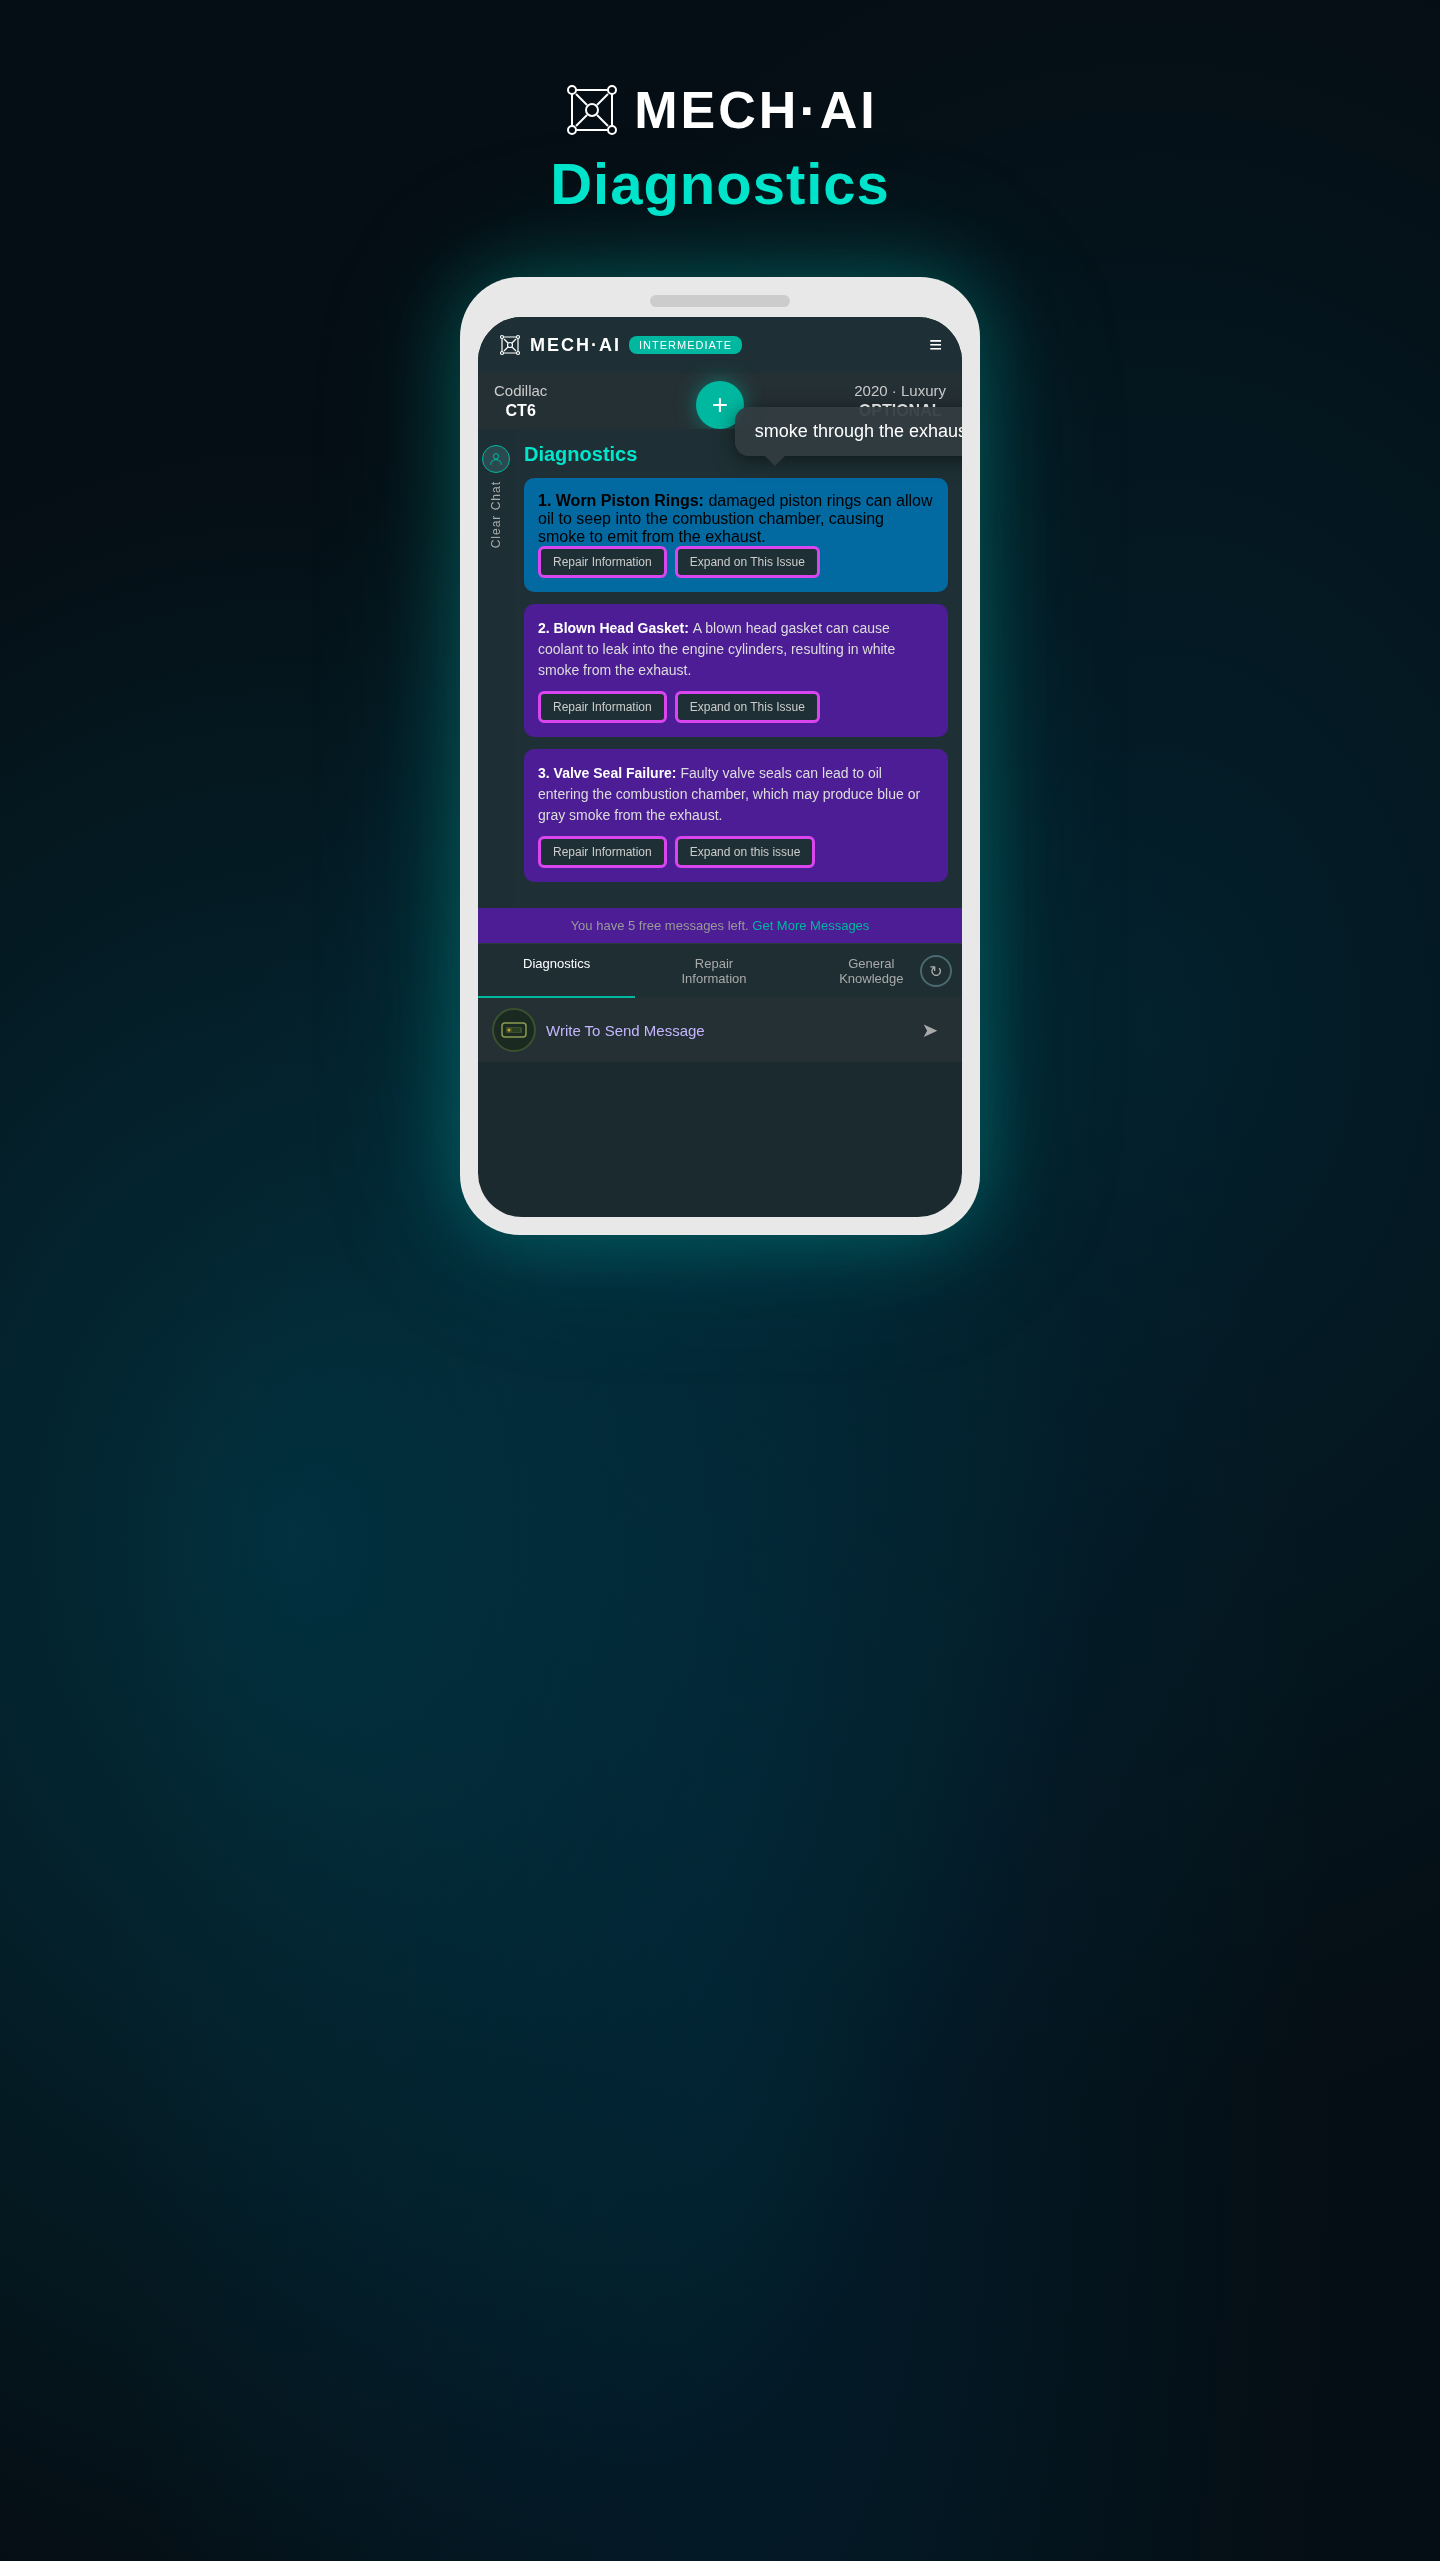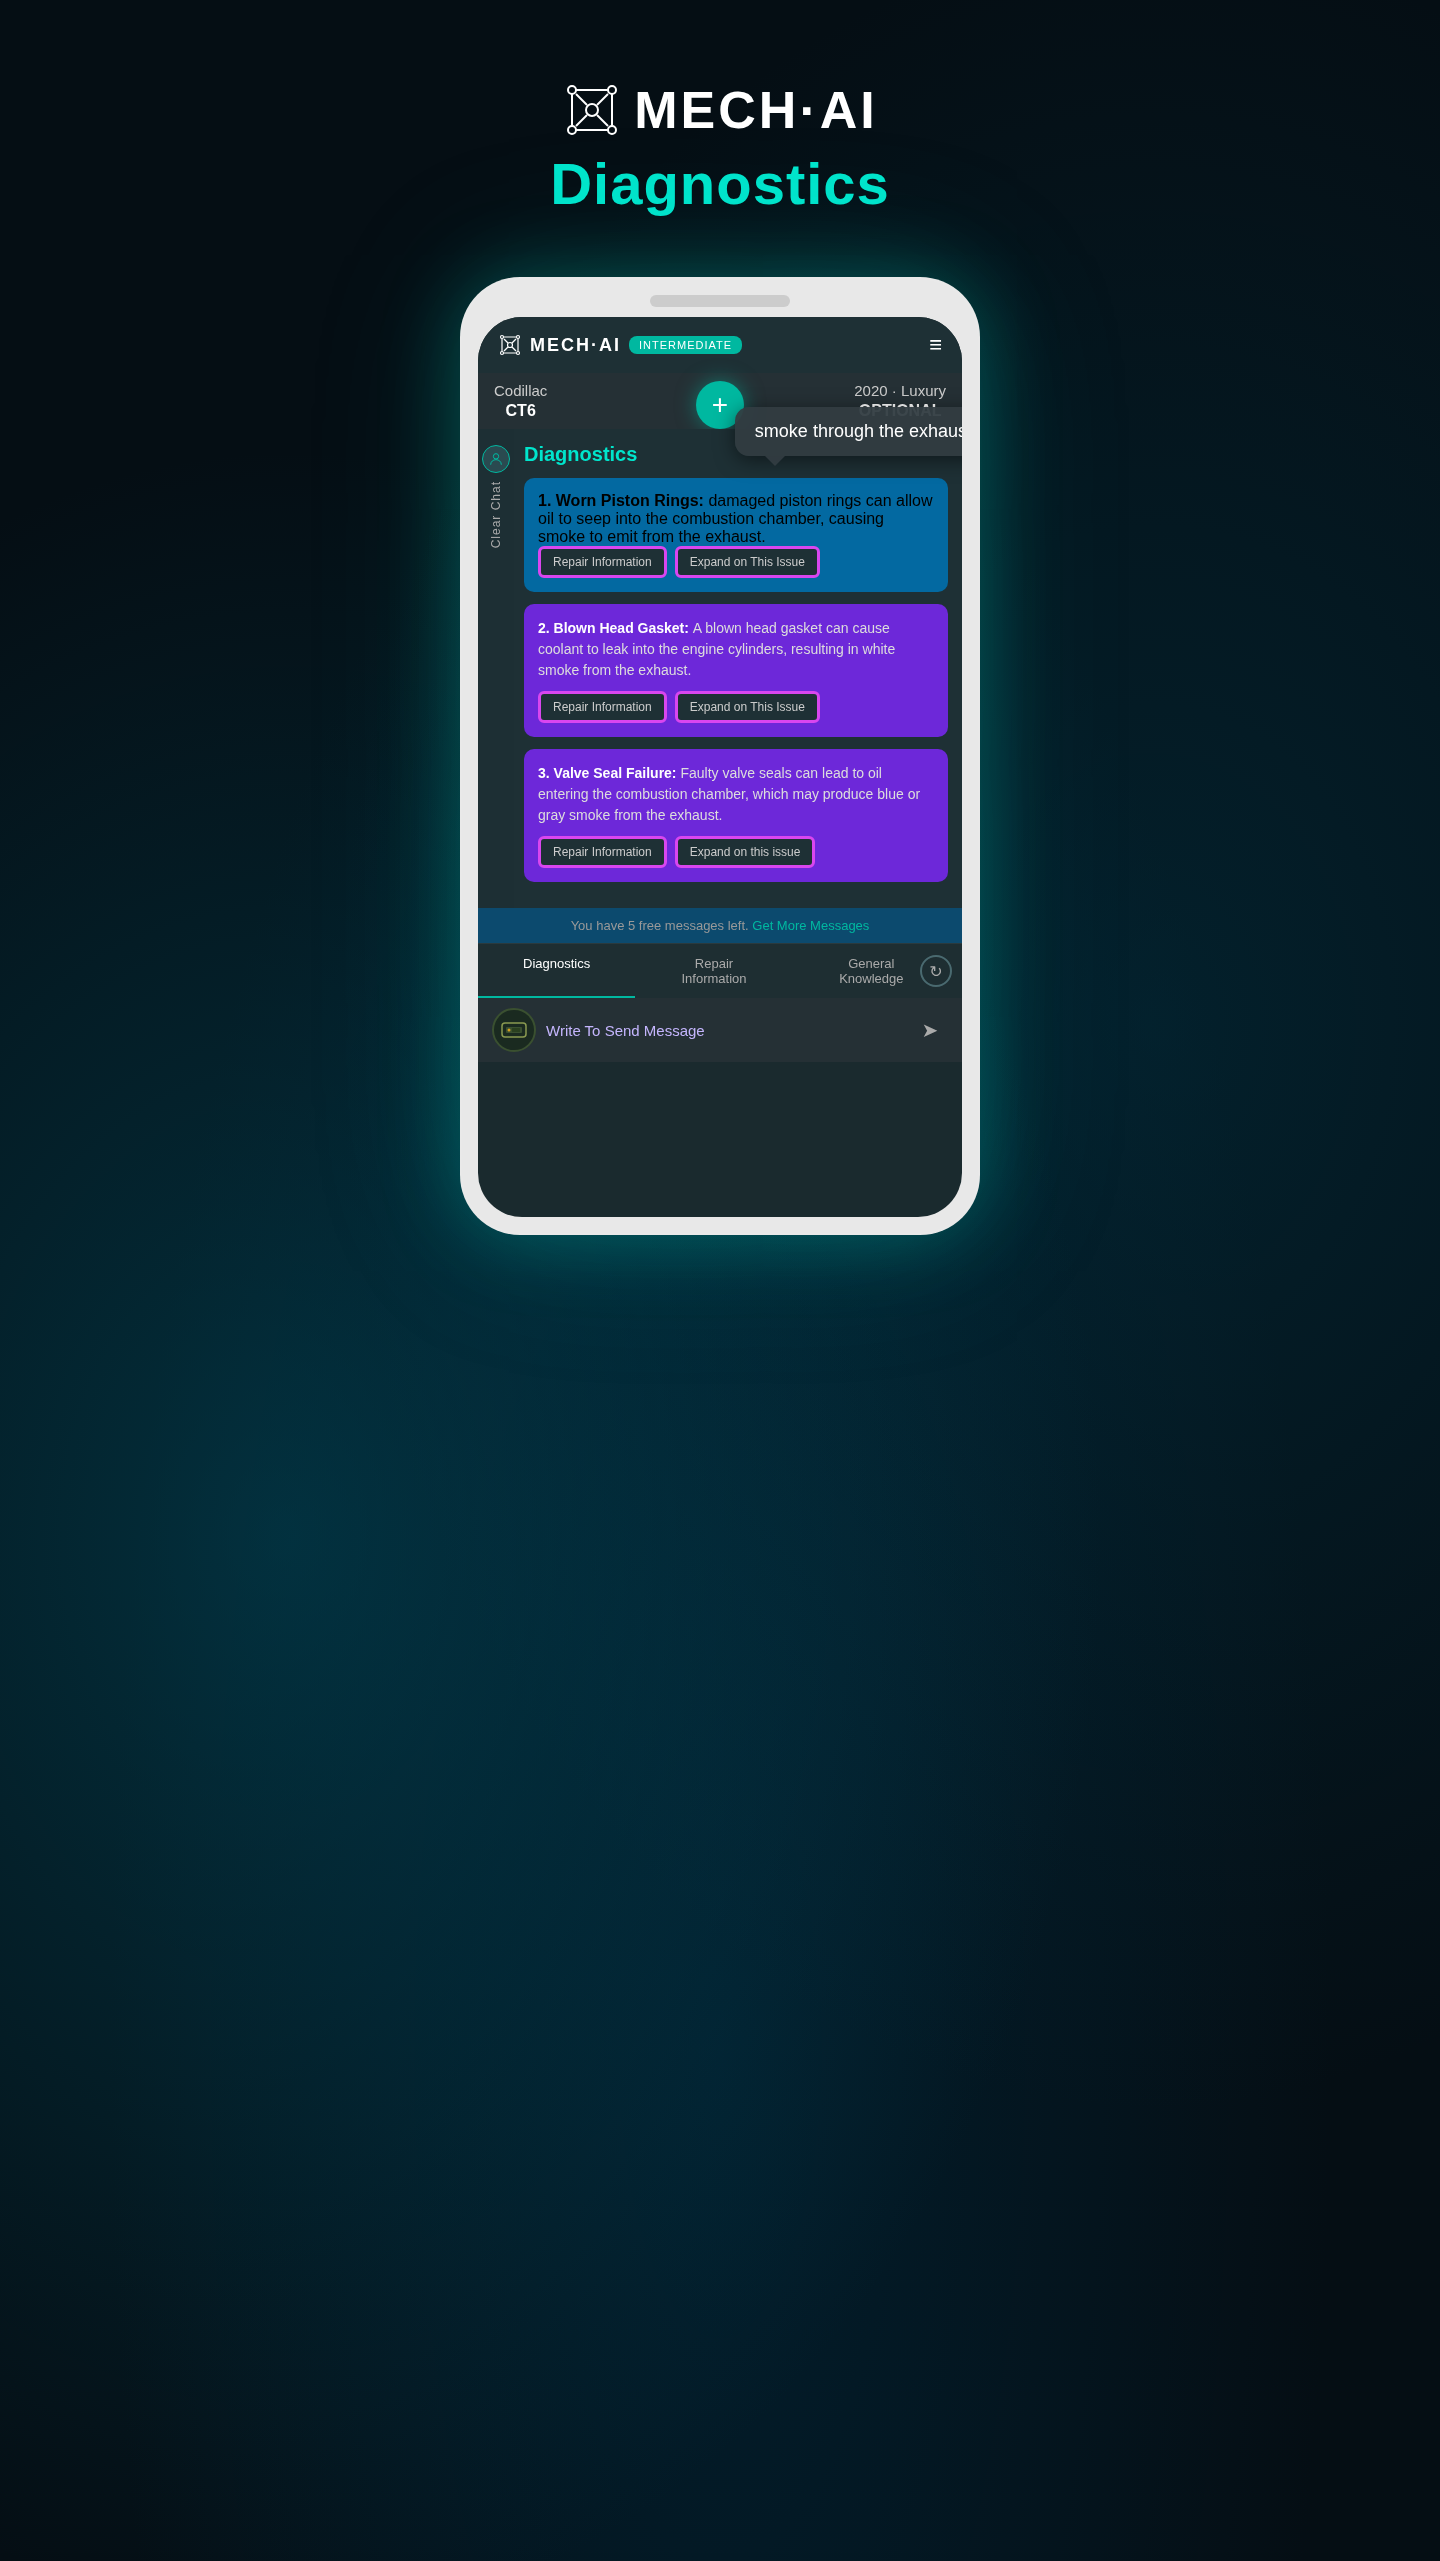--- a/index.html
+++ b/index.html
@@ -255,21 +255,21 @@
       position: absolute;
       bottom: -10px;
       left: 30px;
       border-left: 10px solid transparent;
       border-right: 10px solid transparent;
       border-top: 10px solid rgba(50,60,65,0.95);
     }
 
     
     .diag-card {
-      background: #6d28d9;
+      background: #4c1d95;
       border-radius: 10px;
       padding: 14px;
       margin-bottom: 12px;
     }
 
     .diag-card p {
       color: #ddd;
       font-size: 14px;
       line-height: 1.5;
       margin-bottom: 10px;
@@ -290,21 +290,21 @@
       color: #ccc;
       font-size: 12px;
       padding: 6px 12px;
       border-radius: 6px;
       border: 3px solid #d946ef;
       cursor: pointer;
     }
 
     
     .messages-footer {
-      background: #0c4a6e;
+      background: #4c1d95;
       padding: 10px 16px;
       text-align: center;
       color: #999;
       font-size: 13px;
     }
 
     .messages-footer a {
       color: #00b8a0;
       text-decoration: none;
     }

